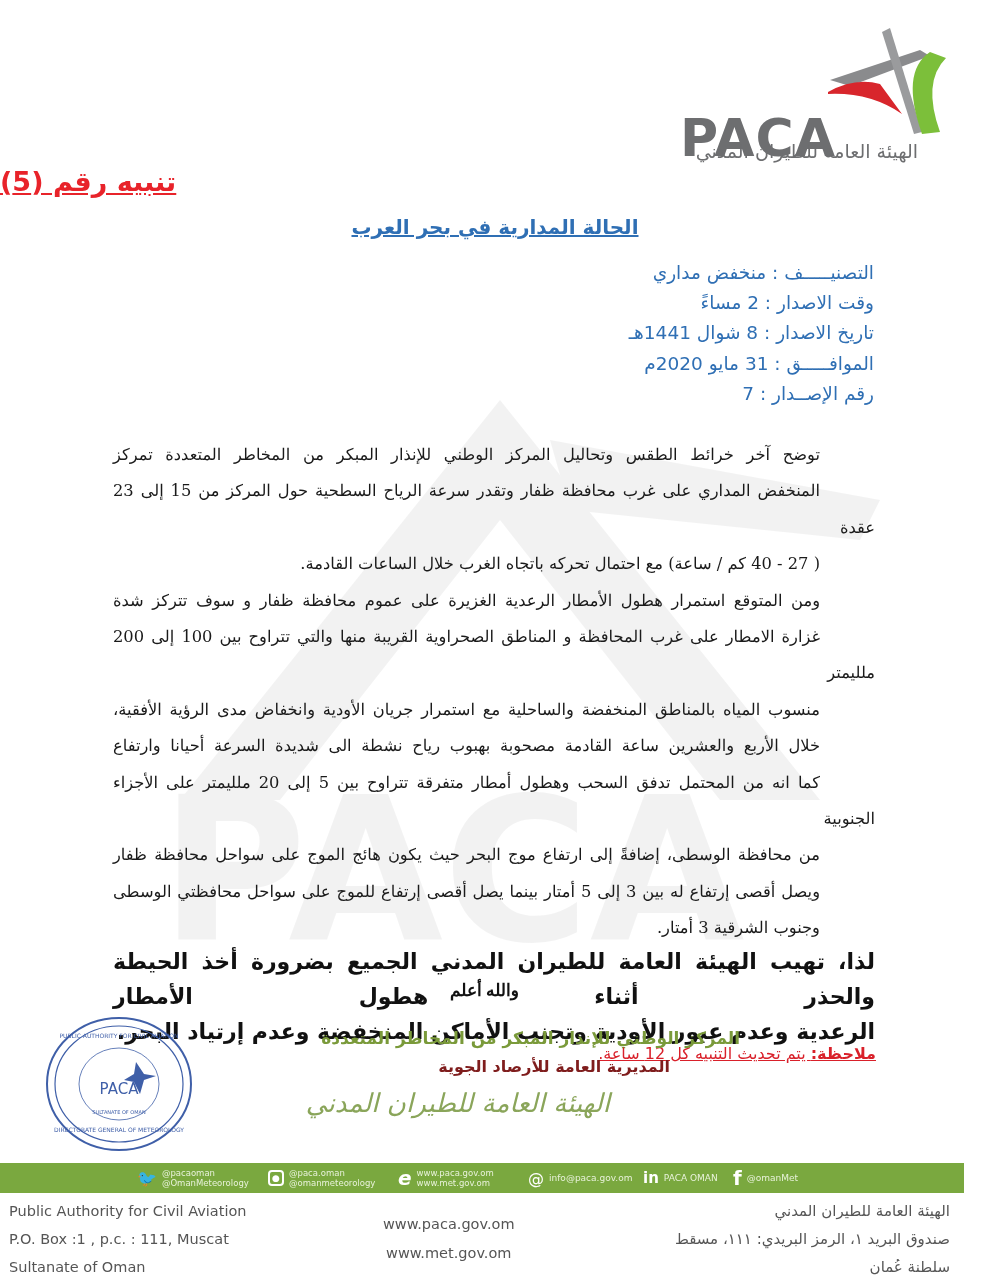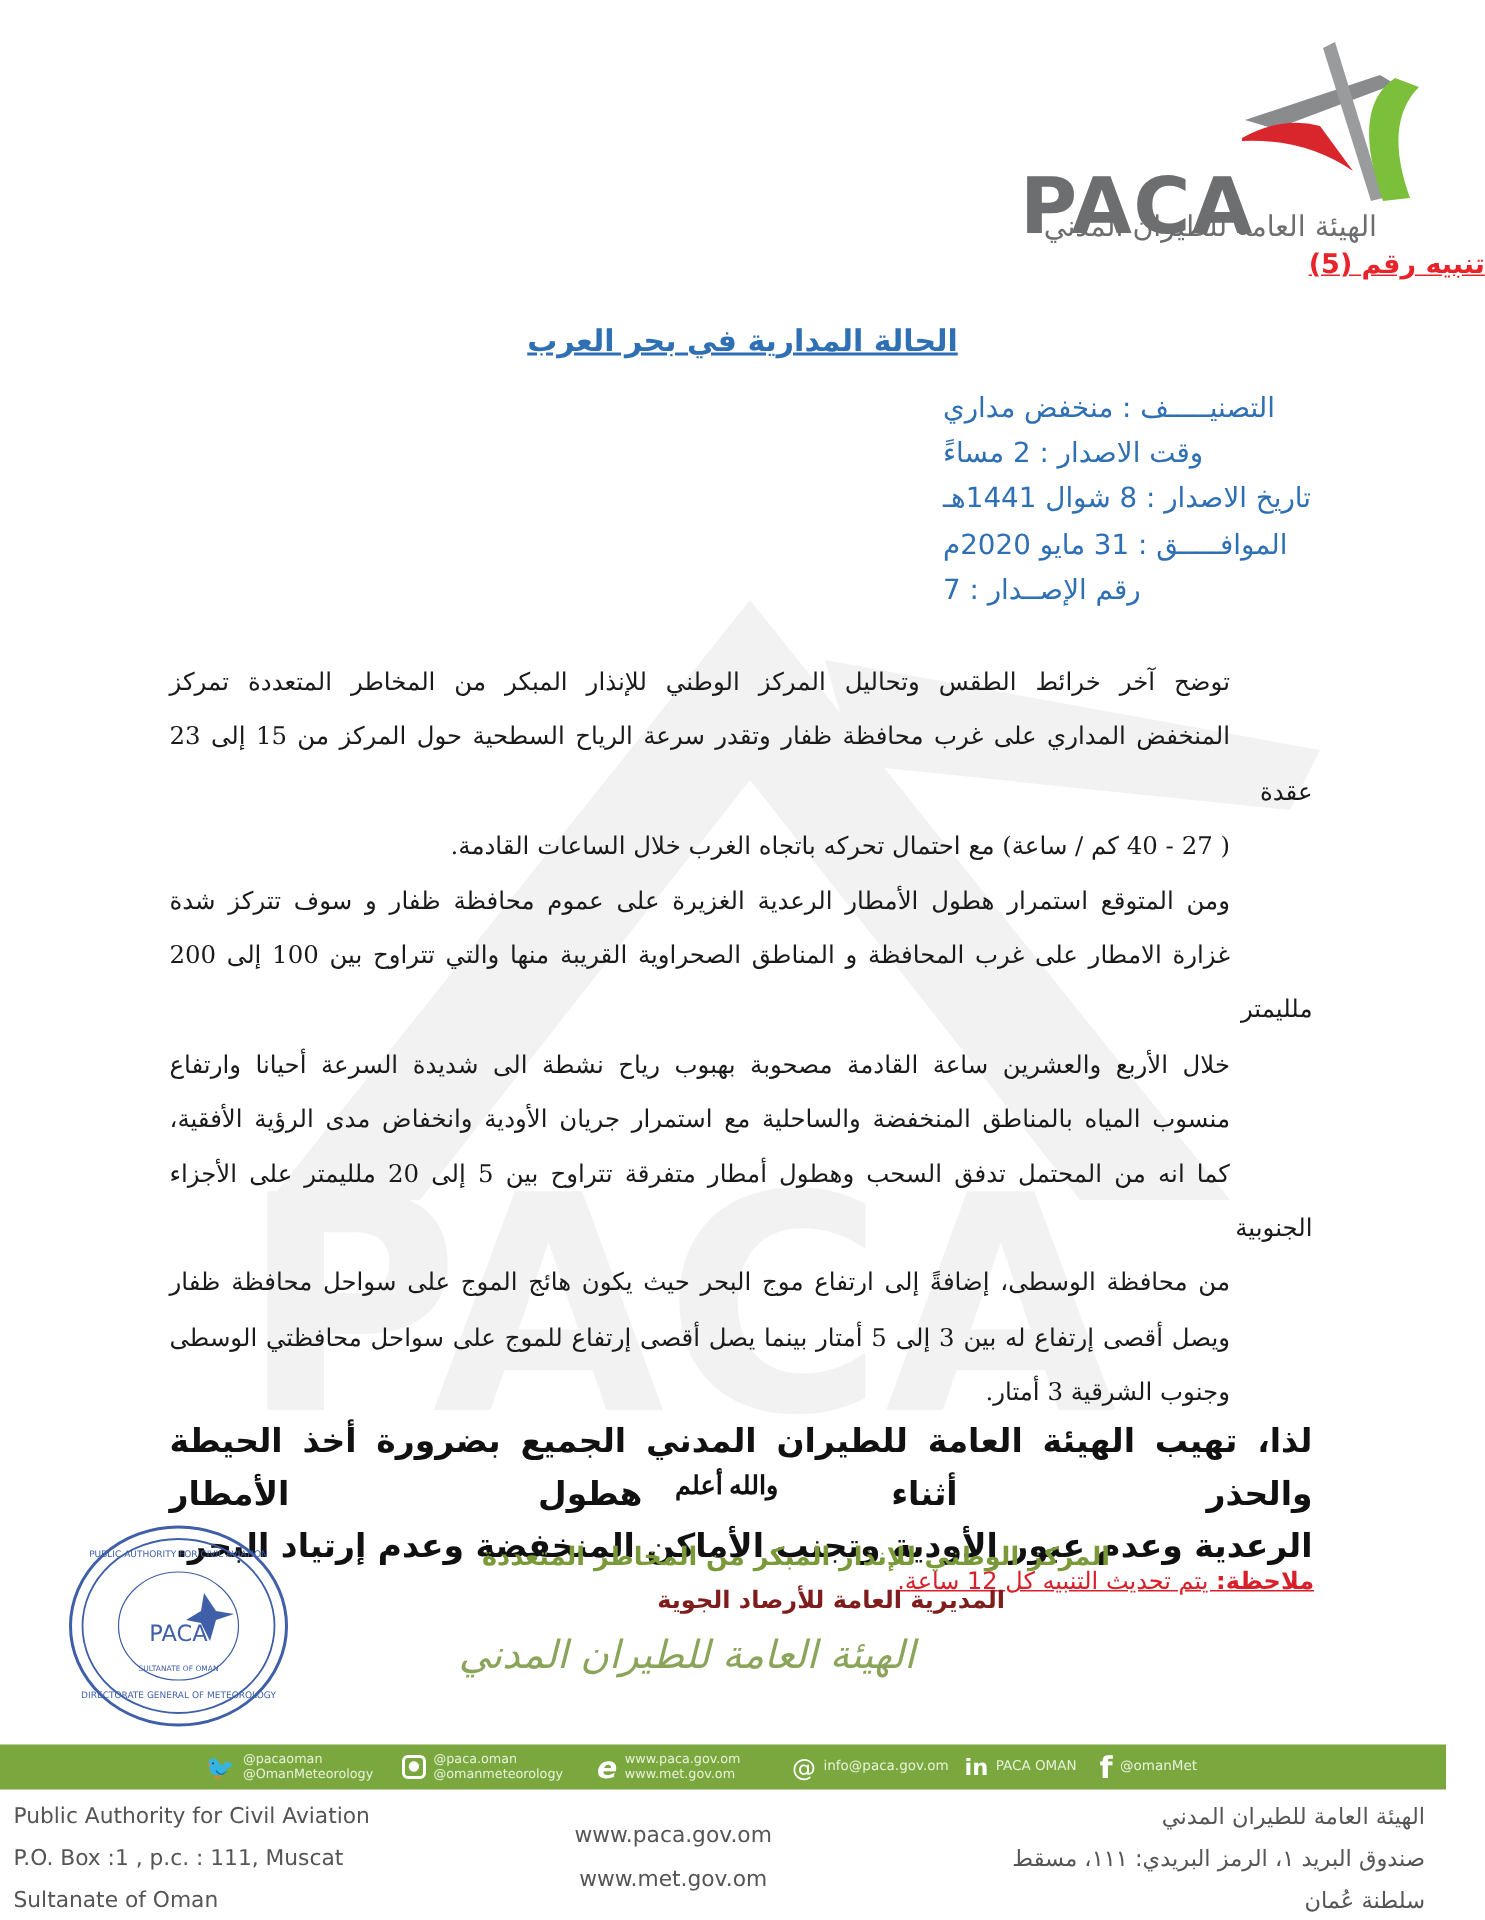--- a/index.html
+++ b/index.html
@@ -2,23 +2,23 @@
 <html><head>
 <meta charset="utf-8">
 <style>
   html, body { margin:0; padding:0; }
   body { width:990px; height:1280px; position:relative; overflow:hidden; background:#ffffff; font-family:"DejaVu Sans", sans-serif; }
   .watermark { position:absolute; left:120px; top:380px; width:760px; height:700px; opacity:0.07; pointer-events:none; }
   .logo { position:absolute; right:40px; top:22px; width:270px; height:150px; }
   .logo .paca-word { position:absolute; left:0; top:86px; font-family:"DejaVu Sans", sans-serif; font-size:52px; font-weight:bold; color:#6d6e70; letter-spacing:1px; }
   .logo .logo-ar { position:absolute; right:32px; top:118px; font-family:"DejaVu Sans", sans-serif; font-size:19px; color:#6d6e70; direction:rtl; }
   .logo svg.logo-mark { position:absolute; right:0; top:0; }
-  .title { position:absolute; left:0; right:0; top:166px; text-align:right; font-size:18px; font-weight:bold; color:#e8232a; text-decoration:underline; direction:rtl; }
+  .title { position:absolute; left:0; right:0; top:166px; text-align:left; font-size:27px; font-weight:bold; color:#e8232a; text-decoration:underline; direction:rtl; }
   .subtitle { position:absolute; left:0; right:0; top:215px; text-align:center; font-size:20px; font-weight:bold; color:#2f6fb4; text-decoration:underline; direction:rtl; }
-  .meta { position:absolute; right:116px; top:258px; direction:rtl; text-align:left; color:#2f6fb4; font-family:"DejaVu Sans", sans-serif; font-size:18.5px; line-height:30.2px; }
+  .meta { position:absolute; right:116px; top:258px; direction:rtl; text-align:right; color:#2f6fb4; font-family:"DejaVu Sans", sans-serif; font-size:18.5px; line-height:30.2px; }
   .meta .row { white-space:nowrap; }
   .body { position:absolute; left:113px; width:762px; top:437px; direction:rtl; text-align:justify; font-family:"DejaVu Serif", serif; font-size:16.3px; line-height:36.4px; color:#1a1a1a; }
   .body p { margin:0; }
   .body p.indent { text-indent:55px; }
   .body .line { text-align-last:justify; display:block; }
   .body .last { text-align-last:right; display:block; }
   .warning { position:absolute; left:113px; width:762px; top:944px; direction:rtl; text-align:justify; font-family:"DejaVu Sans", sans-serif; font-size:22px; font-weight:bold; line-height:35px; color:#111; }
   .closing { position:absolute; left:450px; top:980px; font-family:Liberation Serif, serif; font-size:17px; font-weight:bold; color:#111; direction:rtl; }
   .note { position:absolute; right:114px; top:1008px; direction:rtl; font-family:"DejaVu Sans", sans-serif; font-size:16px; color:#d9202a; text-decoration:underline; white-space:nowrap;margin-top:36px; }
   .note b { font-weight:bold; }
@@ -68,22 +68,22 @@
 
 <div class="body">
   <p class="indent">
     <span class="line">توضح آخر خرائط الطقس وتحاليل المركز الوطني للإنذار المبكر من المخاطر المتعددة تمركز</span>
     <span class="line">المنخفض المداري على غرب محافظة ظفار وتقدر سرعة الرياح السطحية حول المركز من 15 إلى 23 عقدة</span>
     <span class="last">( 27 - 40 كم / ساعة) مع احتمال تحركه باتجاه الغرب خلال الساعات القادمة.</span>
   </p>
   <p class="indent">
     <span class="line">ومن المتوقع استمرار هطول الأمطار الرعدية الغزيرة على عموم محافظة ظفار و سوف تتركز شدة</span>
     <span class="line">غزارة الامطار على غرب المحافظة و المناطق الصحراوية القريبة منها والتي تتراوح بين 100 إلى 200 ملليمتر</span>
+    <span class="line">منسوب المياه بالمناطق المنخفضة والساحلية مع استمرار جريان الأودية وانخفاض مدى الرؤية الأفقية،</span>
     <span class="line">خلال الأربع والعشرين ساعة القادمة مصحوبة بهبوب رياح نشطة الى شديدة السرعة أحيانا وارتفاع</span>
-    <span class="line">منسوب المياه بالمناطق المنخفضة والساحلية مع استمرار جريان الأودية وانخفاض مدى الرؤية الأفقية،</span>
     <span class="line">كما انه من المحتمل تدفق السحب وهطول أمطار متفرقة تتراوح بين 5 إلى 20 ملليمتر على الأجزاء الجنوبية</span>
     <span class="line">من محافظة الوسطى، إضافةً إلى ارتفاع موج البحر حيث يكون هائج الموج على سواحل محافظة ظفار</span>
     <span class="line">ويصل أقصى إرتفاع له بين 3 إلى 5 أمتار بينما يصل أقصى إرتفاع للموج على سواحل محافظتي الوسطى</span>
     <span class="last">وجنوب الشرقية 3 أمتار.</span>
   </p>
 </div>
 
 <div class="warning">
   <span class="line" style="display:block;text-align-last:justify">لذا، تهيب الهيئة العامة للطيران المدني الجميع بضرورة أخذ الحيطة والحذر أثناء هطول الأمطار</span>
   <span style="display:block;text-align-last:right">الرعدية وعدم عبور الأودية وتجنب الأماكن المنخفضة وعدم إرتياد البحر.</span>

